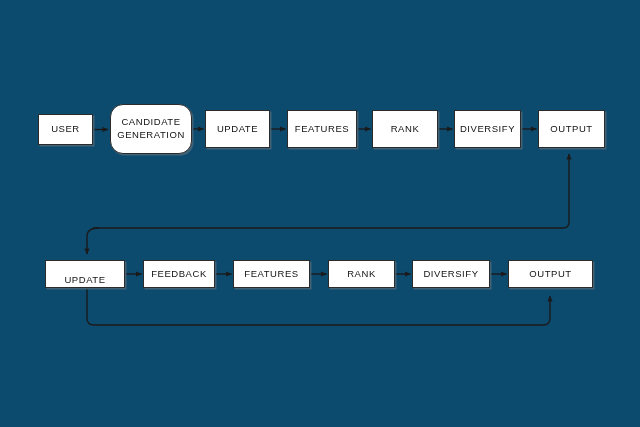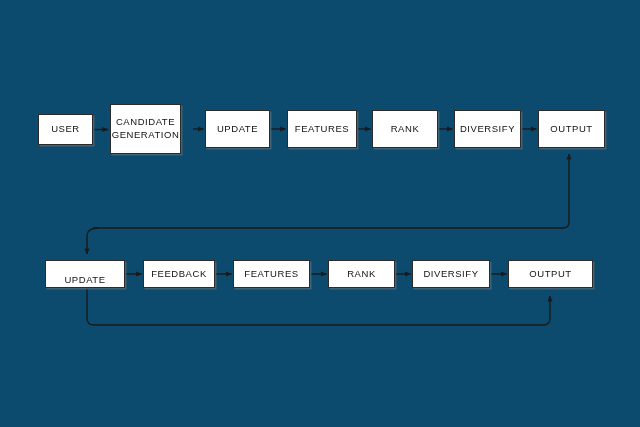--- a/index.html
+++ b/index.html
@@ -73,21 +73,21 @@
       <path d="M 99,228 Q 87,228 87,236 L 87,254" marker-end="url(#ah)"></path>
 
       <path d="M 87,289 L 87,318 Q 87,325 94,325 L 543,325 Q 550,325 550,318 L 550,296" marker-end="url(#ah)"></path>
     </g>
   </svg>
 
   <div class="node" style="left:38px; top:114px; width:55px; height:31px;">
     <span class="lbl">USER</span>
   </div>
 
-  <div class="node" style="left:110px; top:104px; width:71px; height:50px;">
+  <div class="node" style="left:110px; top:104px; width:82px; height:50px;border-radius:13px;">
     <span class="lbl" style="white-space:pre-line;">CANDIDATE
 GENERATION</span>
   </div>
 
   <div class="node" style="left:205px; top:110px; width:65px; height:38px;">
     <span class="lbl">UPDATE</span>
   </div>
 
   <div class="node" style="left:287px; top:110px; width:70px; height:38px;">
     <span class="lbl">FEATURES</span>

